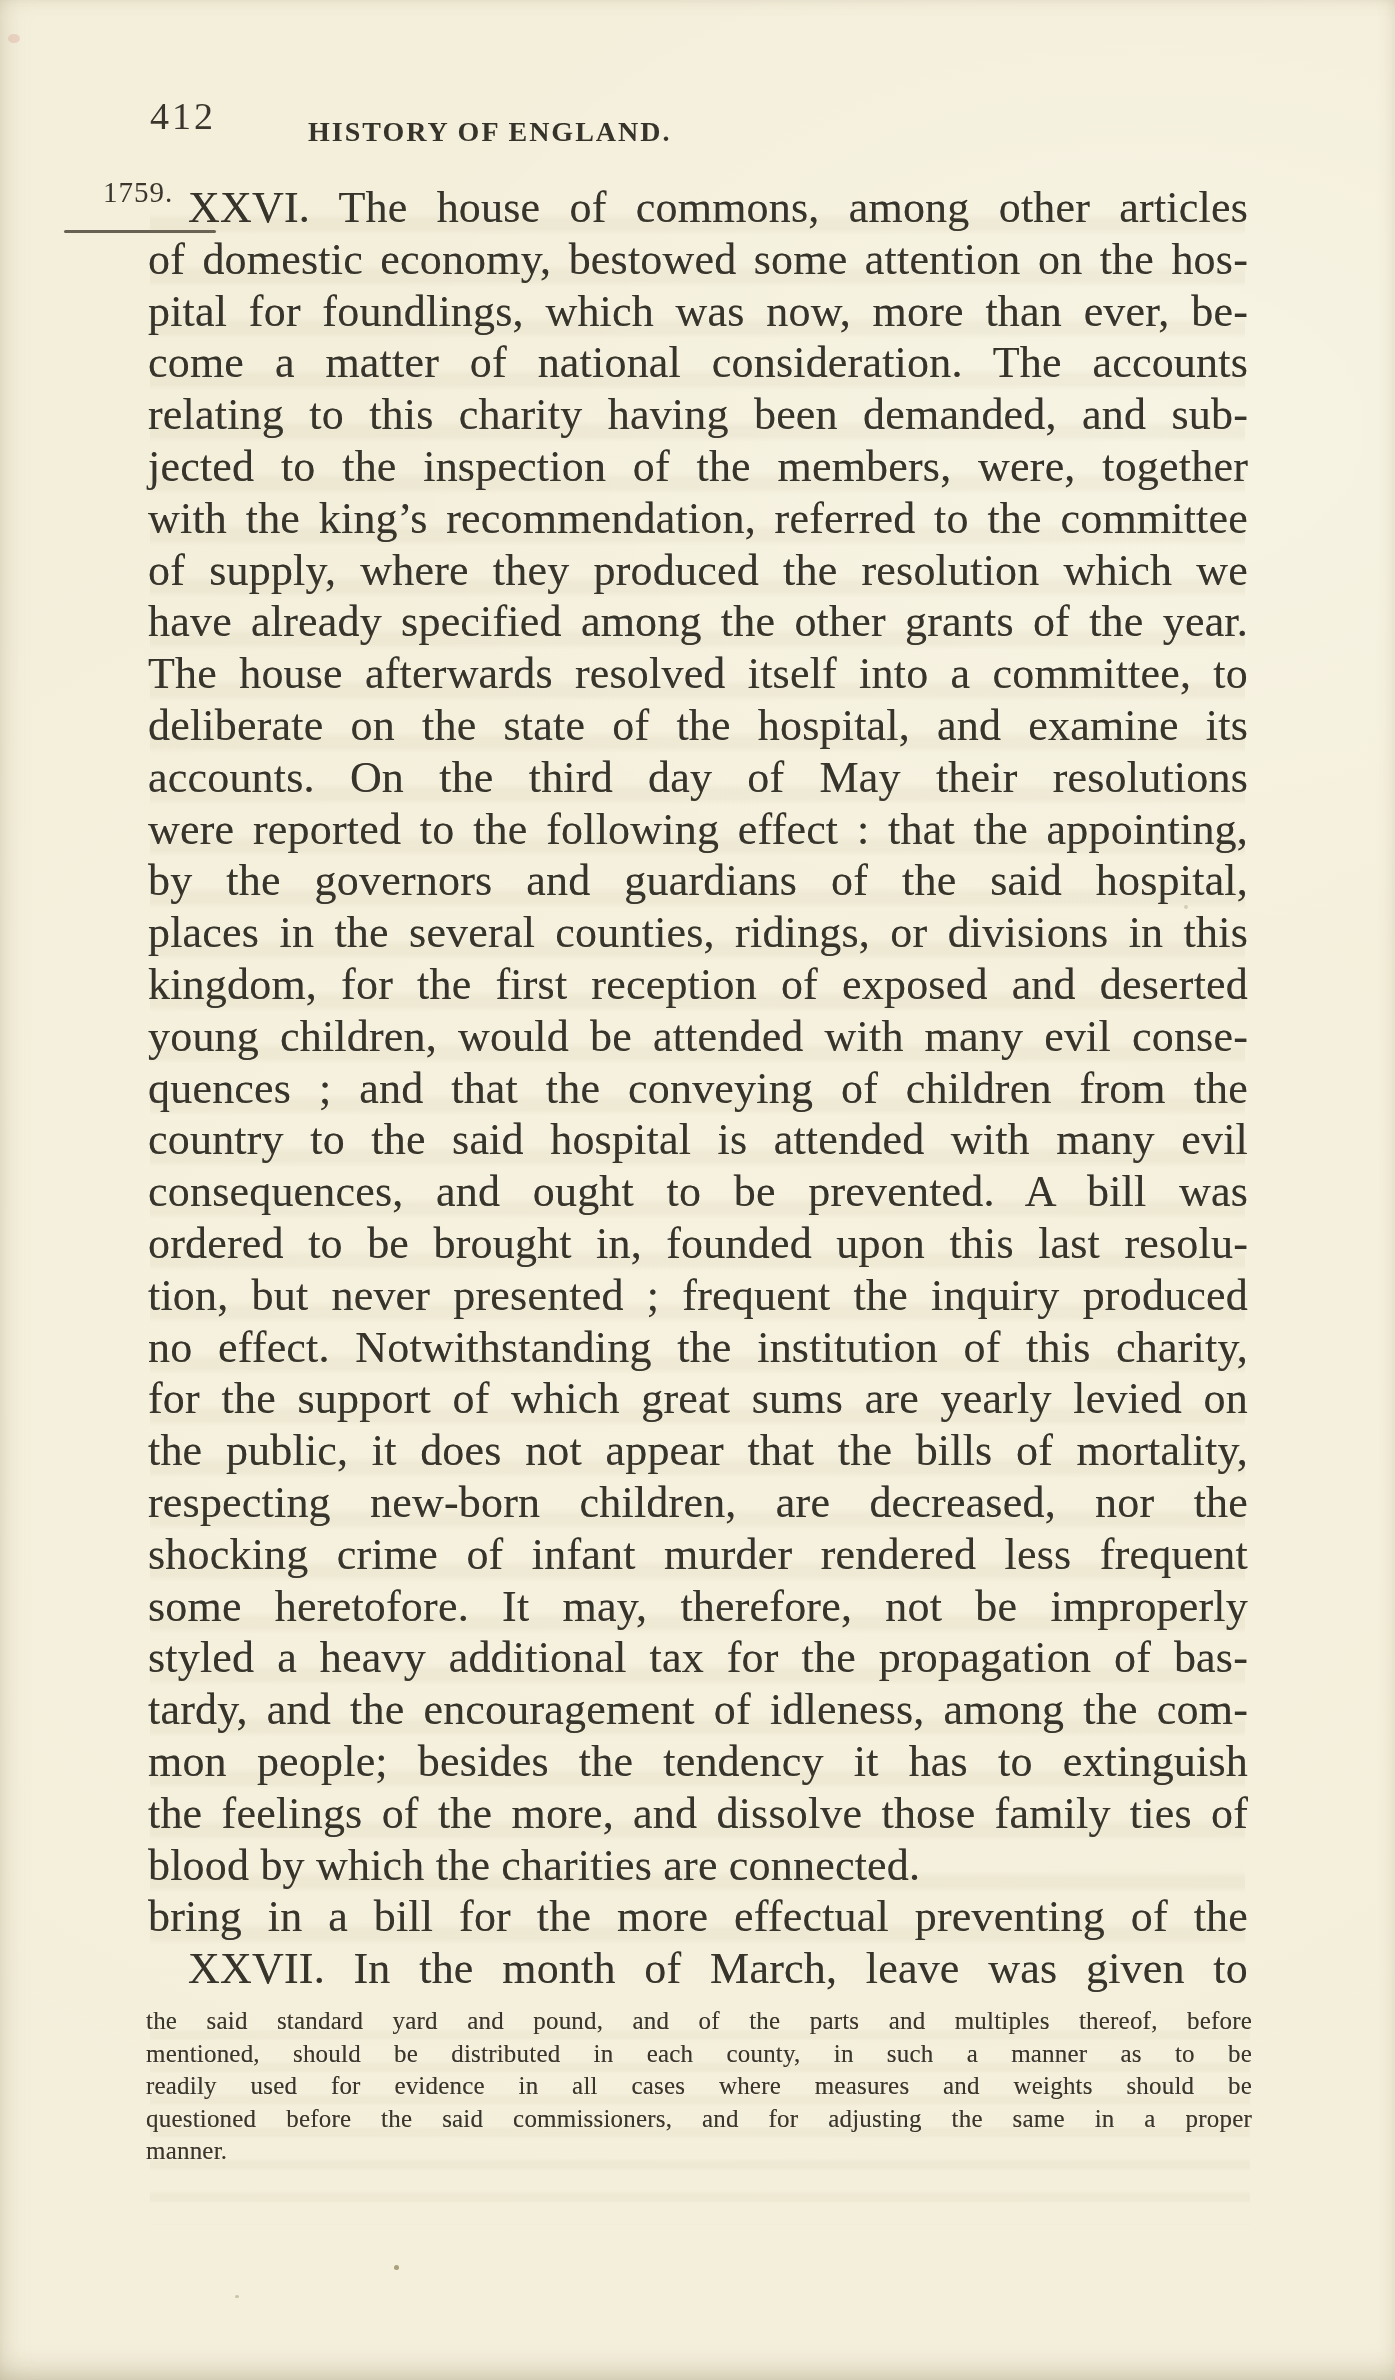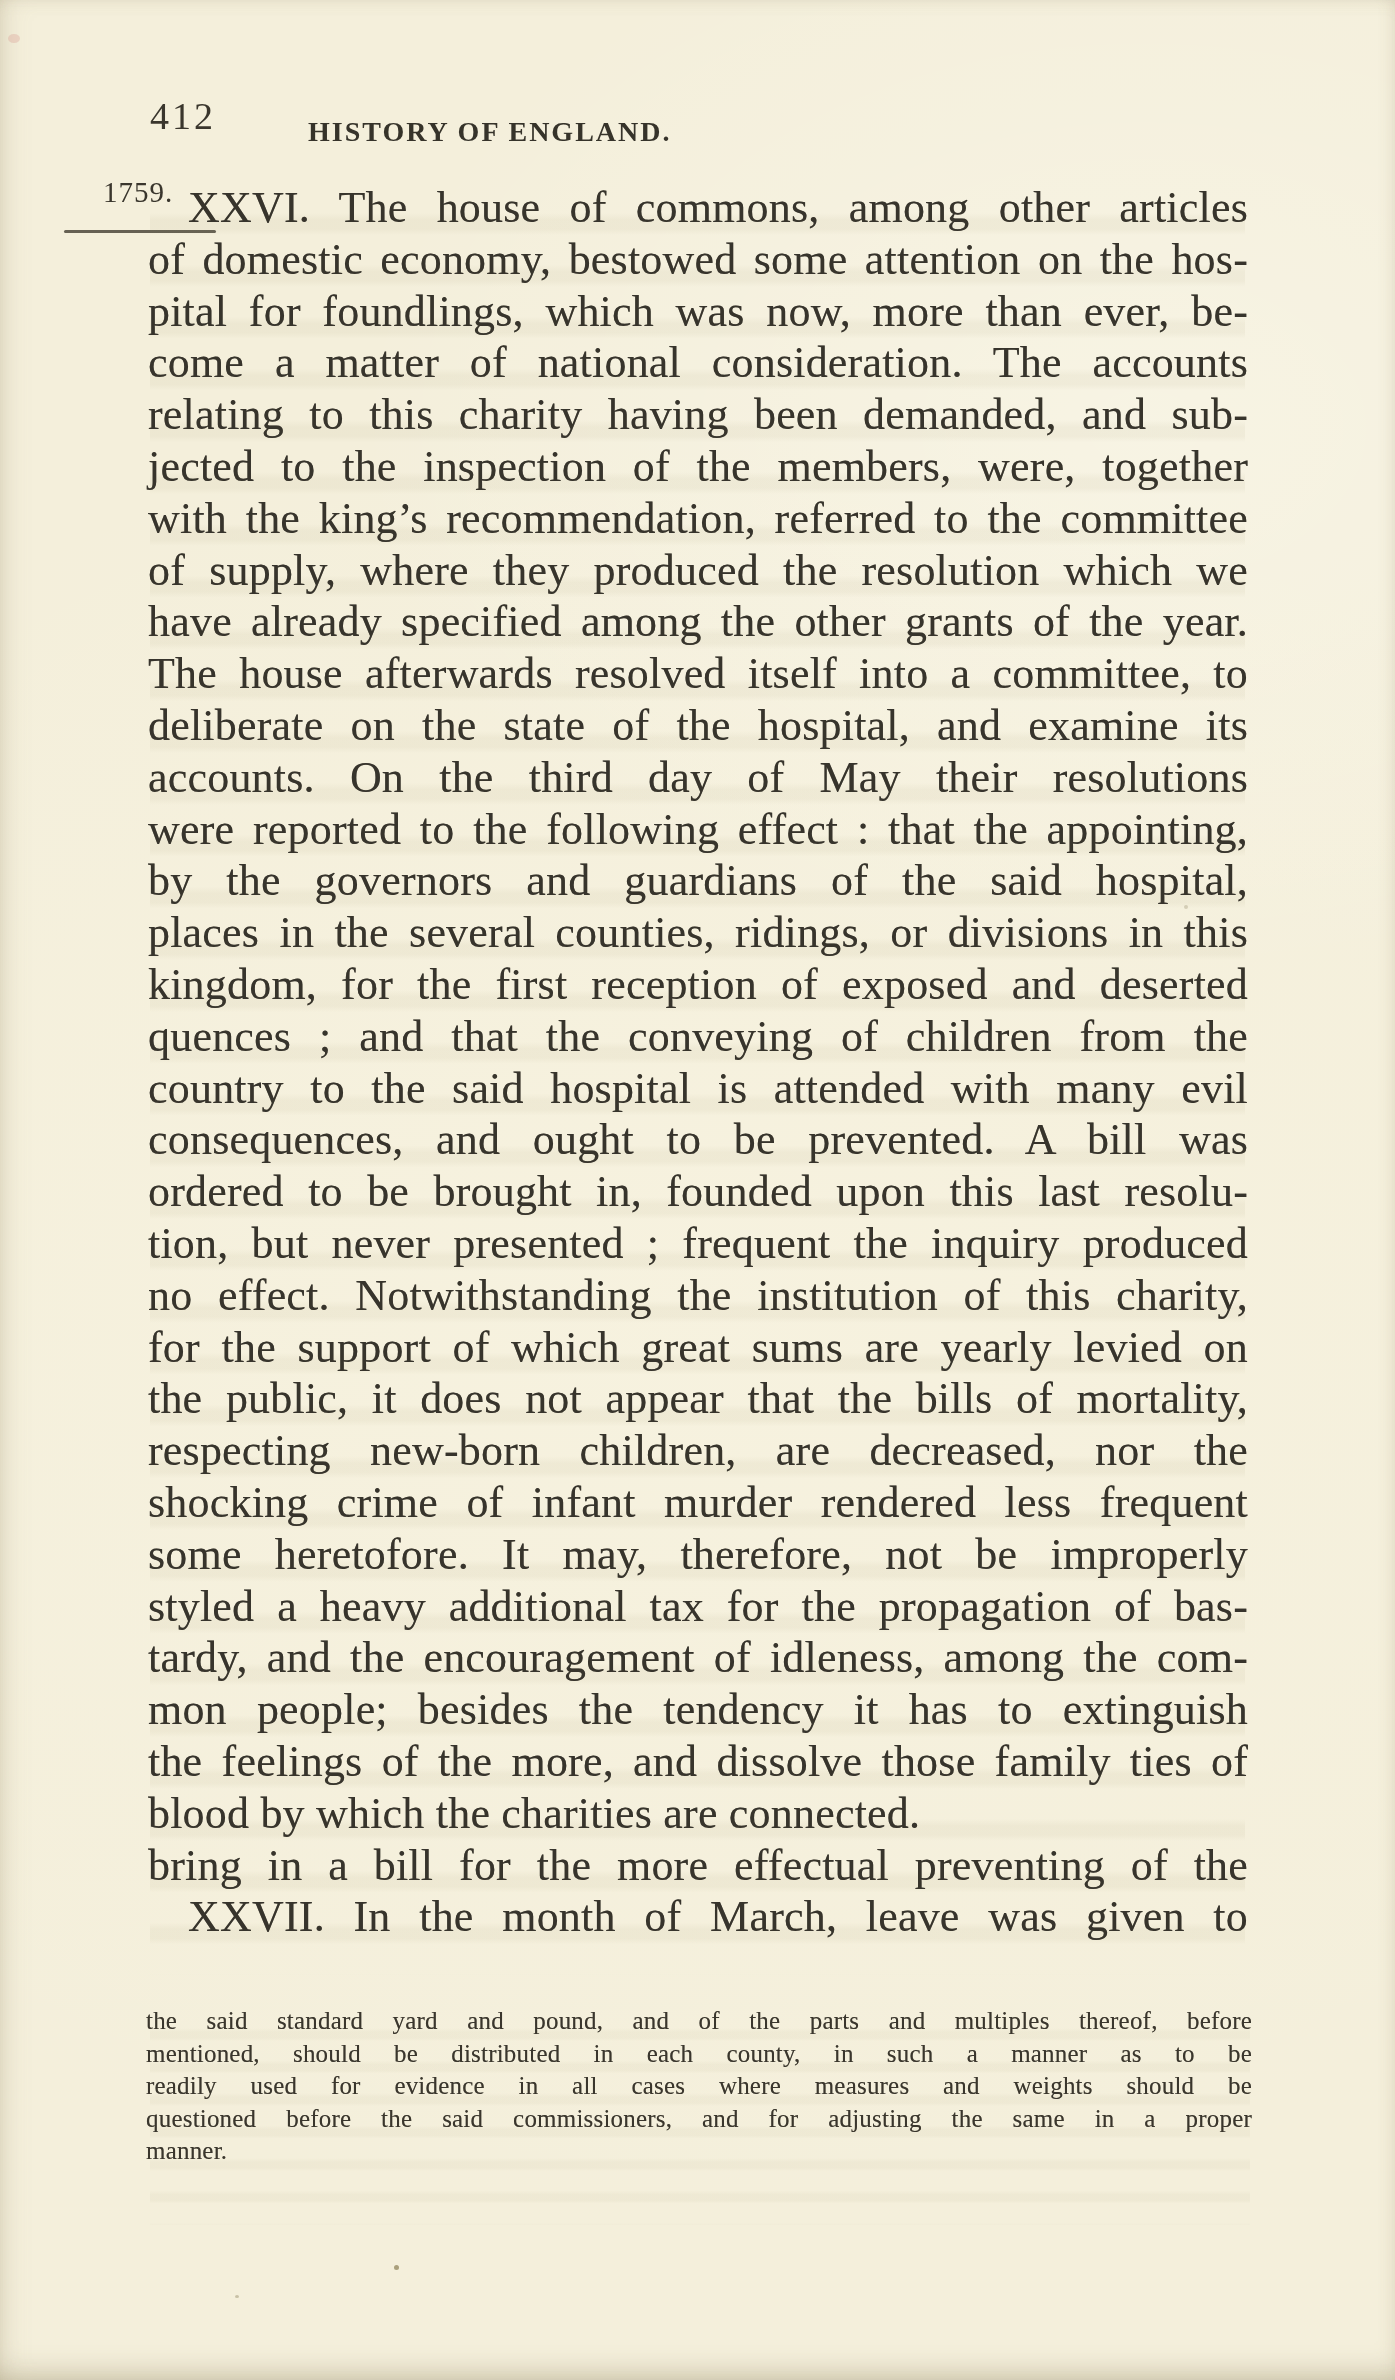--- a/index.html
+++ b/index.html
@@ -121,20 +121,21 @@
       <div class="tline">with the king’s recommendation, referred to the committee</div>
       <div class="tline">of supply, where they produced the resolution which we</div>
       <div class="tline">have already specified among the other grants of the year.</div>
       <div class="tline">The house afterwards resolved itself into a committee, to</div>
       <div class="tline">deliberate on the state of the hospital, and examine its</div>
       <div class="tline">accounts.  On the third day of May their resolutions</div>
       <div class="tline">were reported to the following effect : that the appointing,</div>
       <div class="tline">by the governors and guardians of the said hospital,</div>
       <div class="tline">places in the several counties, ridings, or divisions in this</div>
       <div class="tline">kingdom, for the first reception of exposed and deserted</div>
+      <div class="tline">young children, would be attended with many evil conse-</div>
       <div class="tline">quences ; and that the conveying of children from the</div>
       <div class="tline">country to the said hospital is attended with many evil</div>
       <div class="tline">consequences, and ought to be prevented.  A bill was</div>
       <div class="tline">ordered to be brought in, founded upon this last resolu-</div>
       <div class="tline">tion, but never presented ; frequent the inquiry produced</div>
       <div class="tline">no effect.  Notwithstanding the institution of this charity,</div>
       <div class="tline">for the support of which great sums are yearly levied on</div>
       <div class="tline">the public, it does not appear that the bills of mortality,</div>
       <div class="tline">respecting new-born children, are decreased, nor the</div>
       <div class="tline">shocking crime of infant murder rendered less frequent</div>

